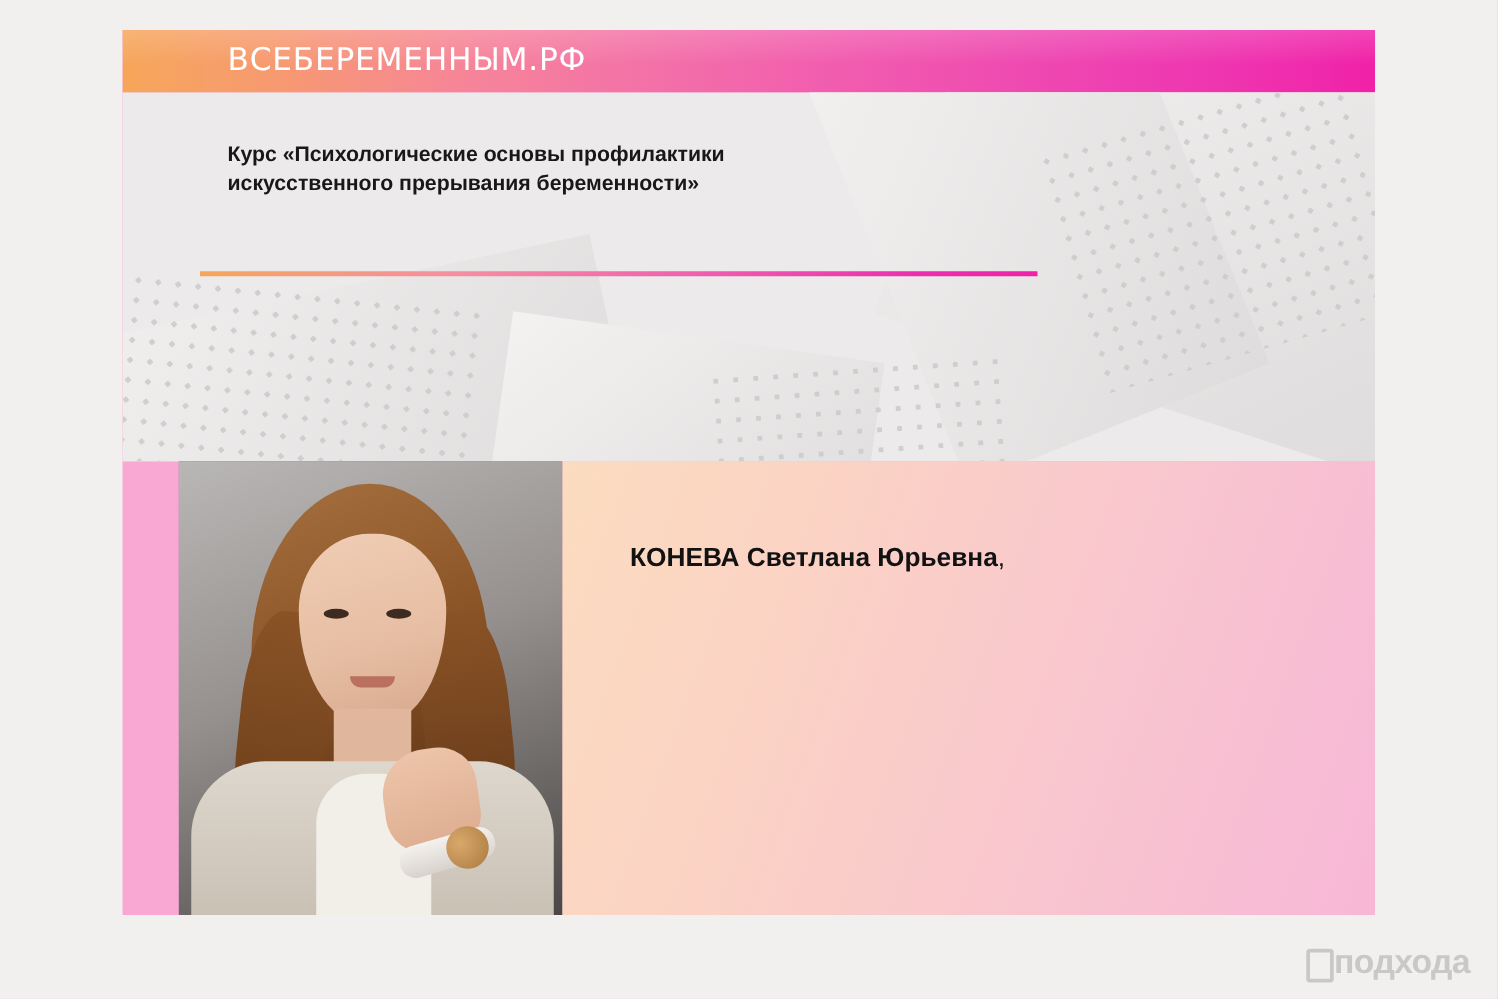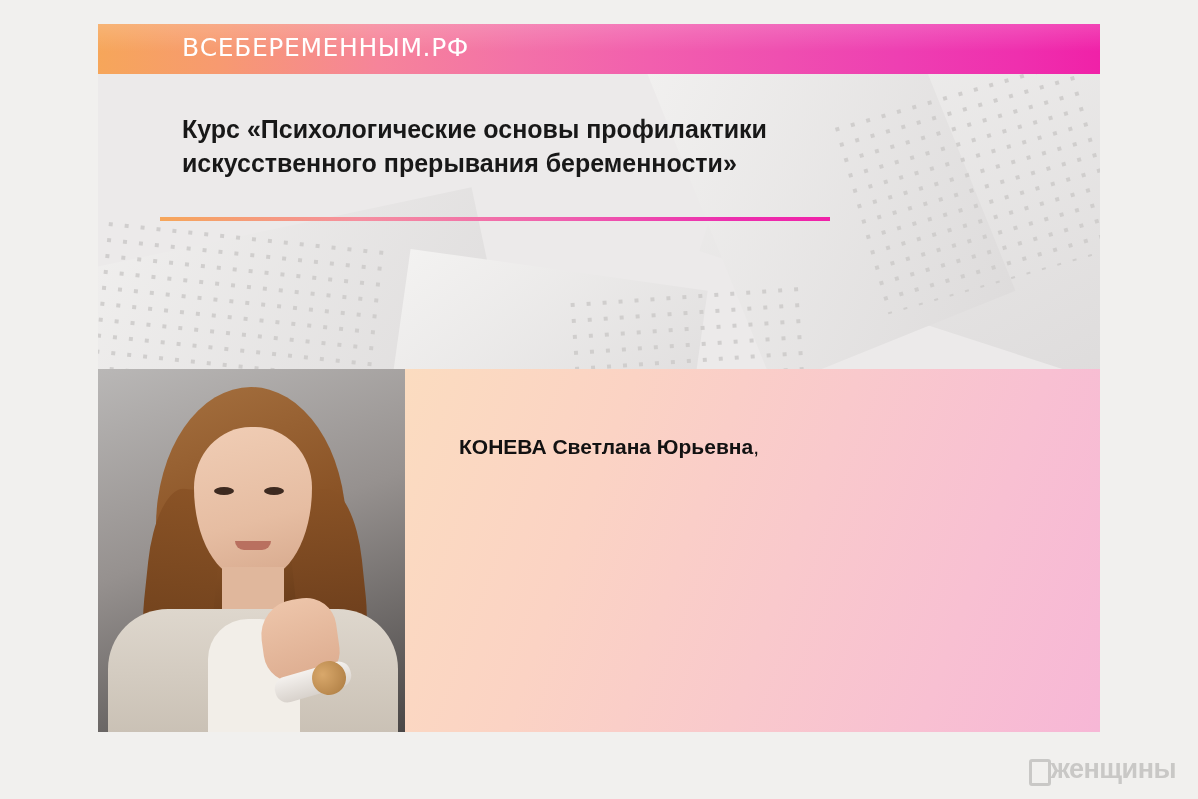--- a/index.html
+++ b/index.html
@@ -96,21 +96,21 @@
   .dots-mid { left: 470px; bottom: -40px; width: 240px; height: 120px; transform: rotate(-4deg); }
 
   .title-block {
     position: absolute;
     left: 84px;
     top: 38px;
     width: 780px;
   }
   .course-title {
     margin: 0;
-    font-size: 25px;
+    font-size: 17px;
     line-height: 1.36;
     font-weight: 700;
     color: #181818;
     font-family: "Liberation Sans", sans-serif;
   }
   .divider {
     position: absolute;
     left: 62px;
     top: 143px;
     width: 670px;
@@ -141,20 +141,21 @@
     line-height: 1.42;
     color: #141414;
     font-weight: 600;
   }
 
   
   .speaker {
     position: relative;
     height: 363px;
     display: flex;
+    padding-left: 45px;
   }
   .photo {
     width: 307px;
     height: 363px;
     position: relative;
     overflow: hidden;
     background: #8f8d8c;
     flex: 0 0 auto;
   }
   .photo .bg {
@@ -366,14 +367,14 @@
         <div class="bio-name">
           <span>КОНЕВА Светлана Юрьевна</span><span class="reg">,</span>
         </div>
       </div>
     </div>
   </div>
 </div>
 
 <div class="watermark">
   <span class="mark"></span>
-  <span>женщины</span>
+  <span>подхода</span>
 </div>
 
 </body></html>

